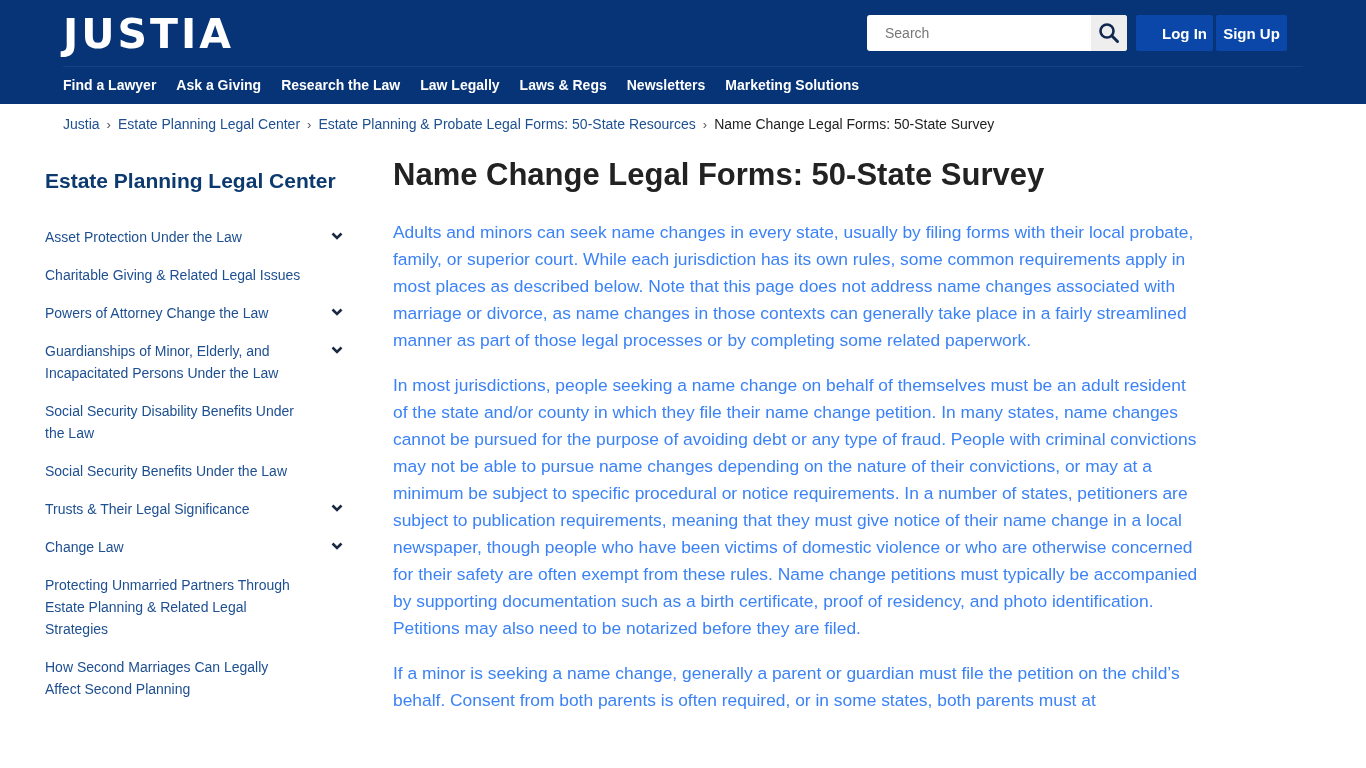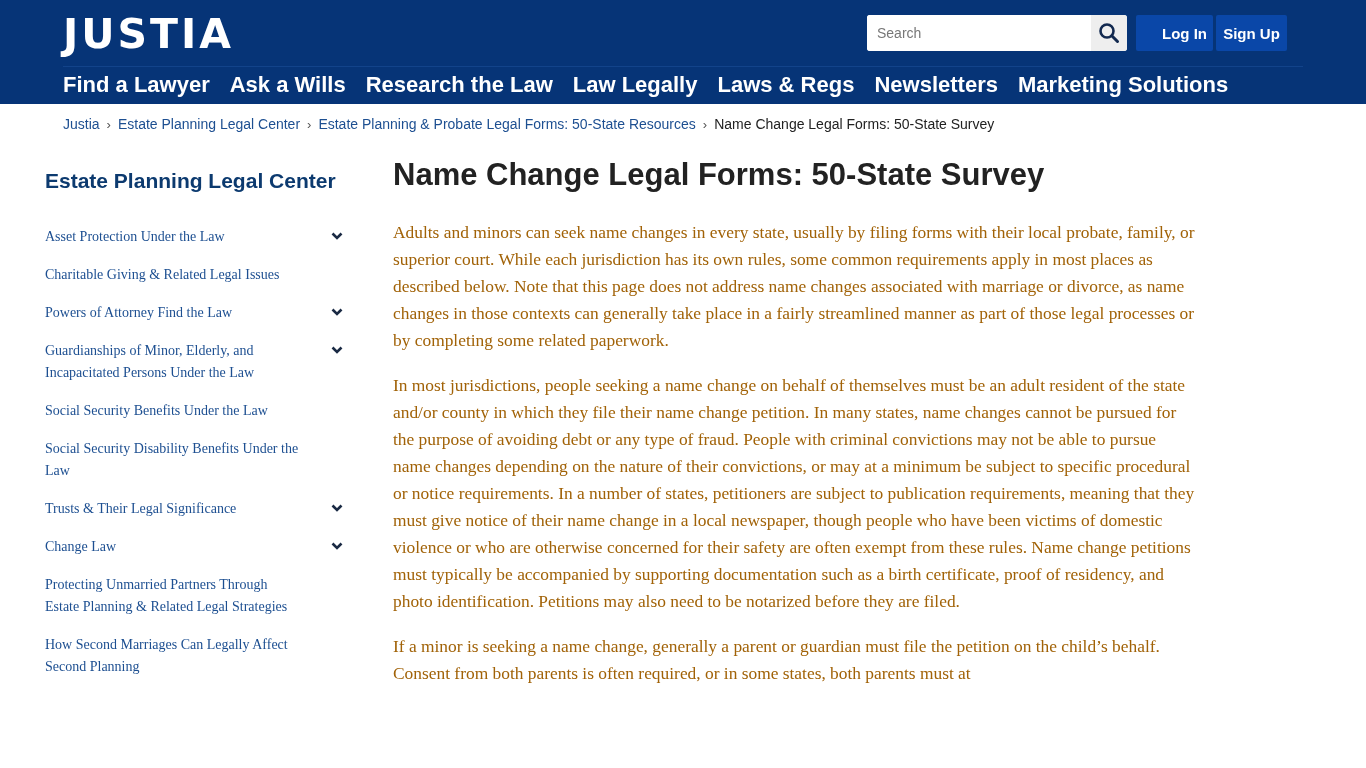--- a/index.html
+++ b/index.html
@@ -2,44 +2,44 @@
 <html><head>
   <meta charset="utf-8">
   <style>
     * { box-sizing: border-box; margin: 0; padding: 0; }
     html, body { width: 1366px; height: 768px; overflow: hidden; background: #ffffff; }
     body { font-family: "Liberation Sans", sans-serif; color: #222; }
 
     .header { background: #063477; height: 104px; position: relative; }
     .logo { position: absolute; left: 63px; top: 12px; color: #fff; font-family: "DejaVu Sans", sans-serif; font-weight: bold; font-size: 41px; letter-spacing: 3px; line-height: 44px; }
     .search-box { position: absolute; left: 867px; top: 15px; width: 260px; height: 36px; background: #fff; border-radius: 3px; display: flex; overflow: hidden; }
-    .search-input { flex: 1; border: none; outline: none; font-family: "Liberation Sans", sans-serif; font-size: 14px; padding: 0 10px; color: #333; }
+    .search-input { flex: 1; border: none; outline: none; font-family: "Liberation Sans", sans-serif; font-size: 14px; padding: 0 10px; color: #333; margin-left: 8px; }
     .search-input::placeholder { color: #777; }
     .search-btn { width: 36px; height: 36px; background: #eeeeee; display: flex; align-items: center; justify-content: center; cursor: pointer; }
     .auth-btn { position: absolute; top: 15px; height: 36px; background: #0a47a8; color: #fff; font-weight: bold; font-size: 15px; display: flex; align-items: center; justify-content: center; border-radius: 2px; cursor: pointer; }
     .login-btn { left: 1136px; width: 77px; padding-left: 20px; }
     .signup-btn { left: 1216px; width: 71px; }
     .header-divider { position: absolute; left: 63px; right: 63px; top: 66px; height: 1px; background: #12438a; }
     .main-nav { position: absolute; left: 63px; top: 76px; display: flex; gap: 20px; }
-    .main-nav a { color: #fff; font-weight: bold; font-size: 22px; text-decoration: none; line-height: 18px; }
+    .main-nav a { color: #fff; font-weight: bold; font-size: 14px; text-decoration: none; line-height: 18px; }
 
     .breadcrumb { position: absolute; left: 63px; top: 116px; font-size: 14px; color: #222; display: flex; align-items: center; }
     .breadcrumb a { color: #1d4f91; text-decoration: none; }
     .breadcrumb .sep { margin: 0 7px; color: #555; font-size: 13px; }
 
     .sidebar { position: absolute; left: 45px; top: 168px; width: 300px; }
     .sidebar-title { color: #0c3a6f; font-weight: bold; font-size: 21px; line-height: 26px; margin-bottom: 32px; }
-    .sidebar-list { list-style: none; font-family: Liberation Serif, serif; }
+    .sidebar-list { list-style: none; }
     .sidebar-item { position: relative; padding-right: 40px; margin-bottom: 16px; font-size: 14px; line-height: 22px; }
     .sidebar-item a { color: #1d4f91; text-decoration: none; }
     .chev { position: absolute; right: 2px; top: 4px; width: 12px; height: 12px; }
 
     .content { position: absolute; left: 393px; top: 155px; width: 805px; }
     .page-title { font-size: 31px; font-weight: bold; color: #222; line-height: 40px; margin-bottom: 24px; }
-    .content p { font-size: 17.4px; line-height: 27px; color: #a16207; margin-bottom: 18px; font-family: Liberation Serif, serif; }
+    .content p { font-size: 17.4px; line-height: 27px; color: #3b82f6; margin-bottom: 18px; }
   </style>
 </head>
 <body>
 
 <div class="header">
   <div class="logo">JUSTIA</div>
 
   <div class="search-box">
     <input class="search-input" type="text" placeholder="Search" style="">
     <div class="search-btn">
@@ -50,21 +50,21 @@
     </div>
   </div>
 
   <div class="auth-btn login-btn">Log In</div>
   <div class="auth-btn signup-btn">Sign Up</div>
 
   <div class="header-divider"></div>
 
   <nav class="main-nav">
     <a>Find a Lawyer</a>
-    <a>Ask a Wills</a>
+    <a>Ask a Giving</a>
     <a>Research the Law</a>
     <a>Law Legally</a>
     <a>Laws &amp; Regs</a>
     <a>Newsletters</a>
     <a>Marketing Solutions</a>
   </nav>
 </div>
 
 <div class="breadcrumb">
   <a>Justia</a>
@@ -82,36 +82,36 @@
     <li class="sidebar-item">
       <a>Asset Protection Under the Law</a>
       <svg class="chev" viewBox="0 0 12 12">
           <path d="M1.5 3.5 L6 8 L10.5 3.5" fill="none" stroke="#1a2a44" stroke-width="2.6"></path>
         </svg>
     </li>
     <li class="sidebar-item">
       <a>Charitable Giving &amp; Related Legal Issues</a>
     </li>
     <li class="sidebar-item">
-      <a>Powers of Attorney Find the Law</a>
+      <a>Powers of Attorney Change the Law</a>
       <svg class="chev" viewBox="0 0 12 12">
           <path d="M1.5 3.5 L6 8 L10.5 3.5" fill="none" stroke="#1a2a44" stroke-width="2.6"></path>
         </svg>
     </li>
     <li class="sidebar-item">
       <a>Guardianships of Minor, Elderly, and Incapacitated Persons Under the Law</a>
       <svg class="chev" viewBox="0 0 12 12">
           <path d="M1.5 3.5 L6 8 L10.5 3.5" fill="none" stroke="#1a2a44" stroke-width="2.6"></path>
         </svg>
     </li>
     <li class="sidebar-item">
-      <a>Social Security Benefits Under the Law</a>
+      <a>Social Security Disability Benefits Under the Law</a>
     </li>
     <li class="sidebar-item">
-      <a>Social Security Disability Benefits Under the Law</a>
+      <a>Social Security Benefits Under the Law</a>
     </li>
     <li class="sidebar-item">
       <a>Trusts &amp; Their Legal Significance</a>
       <svg class="chev" viewBox="0 0 12 12">
           <path d="M1.5 3.5 L6 8 L10.5 3.5" fill="none" stroke="#1a2a44" stroke-width="2.6"></path>
         </svg>
     </li>
     <li class="sidebar-item">
       <a>Change Law</a>
       <svg class="chev" viewBox="0 0 12 12">

